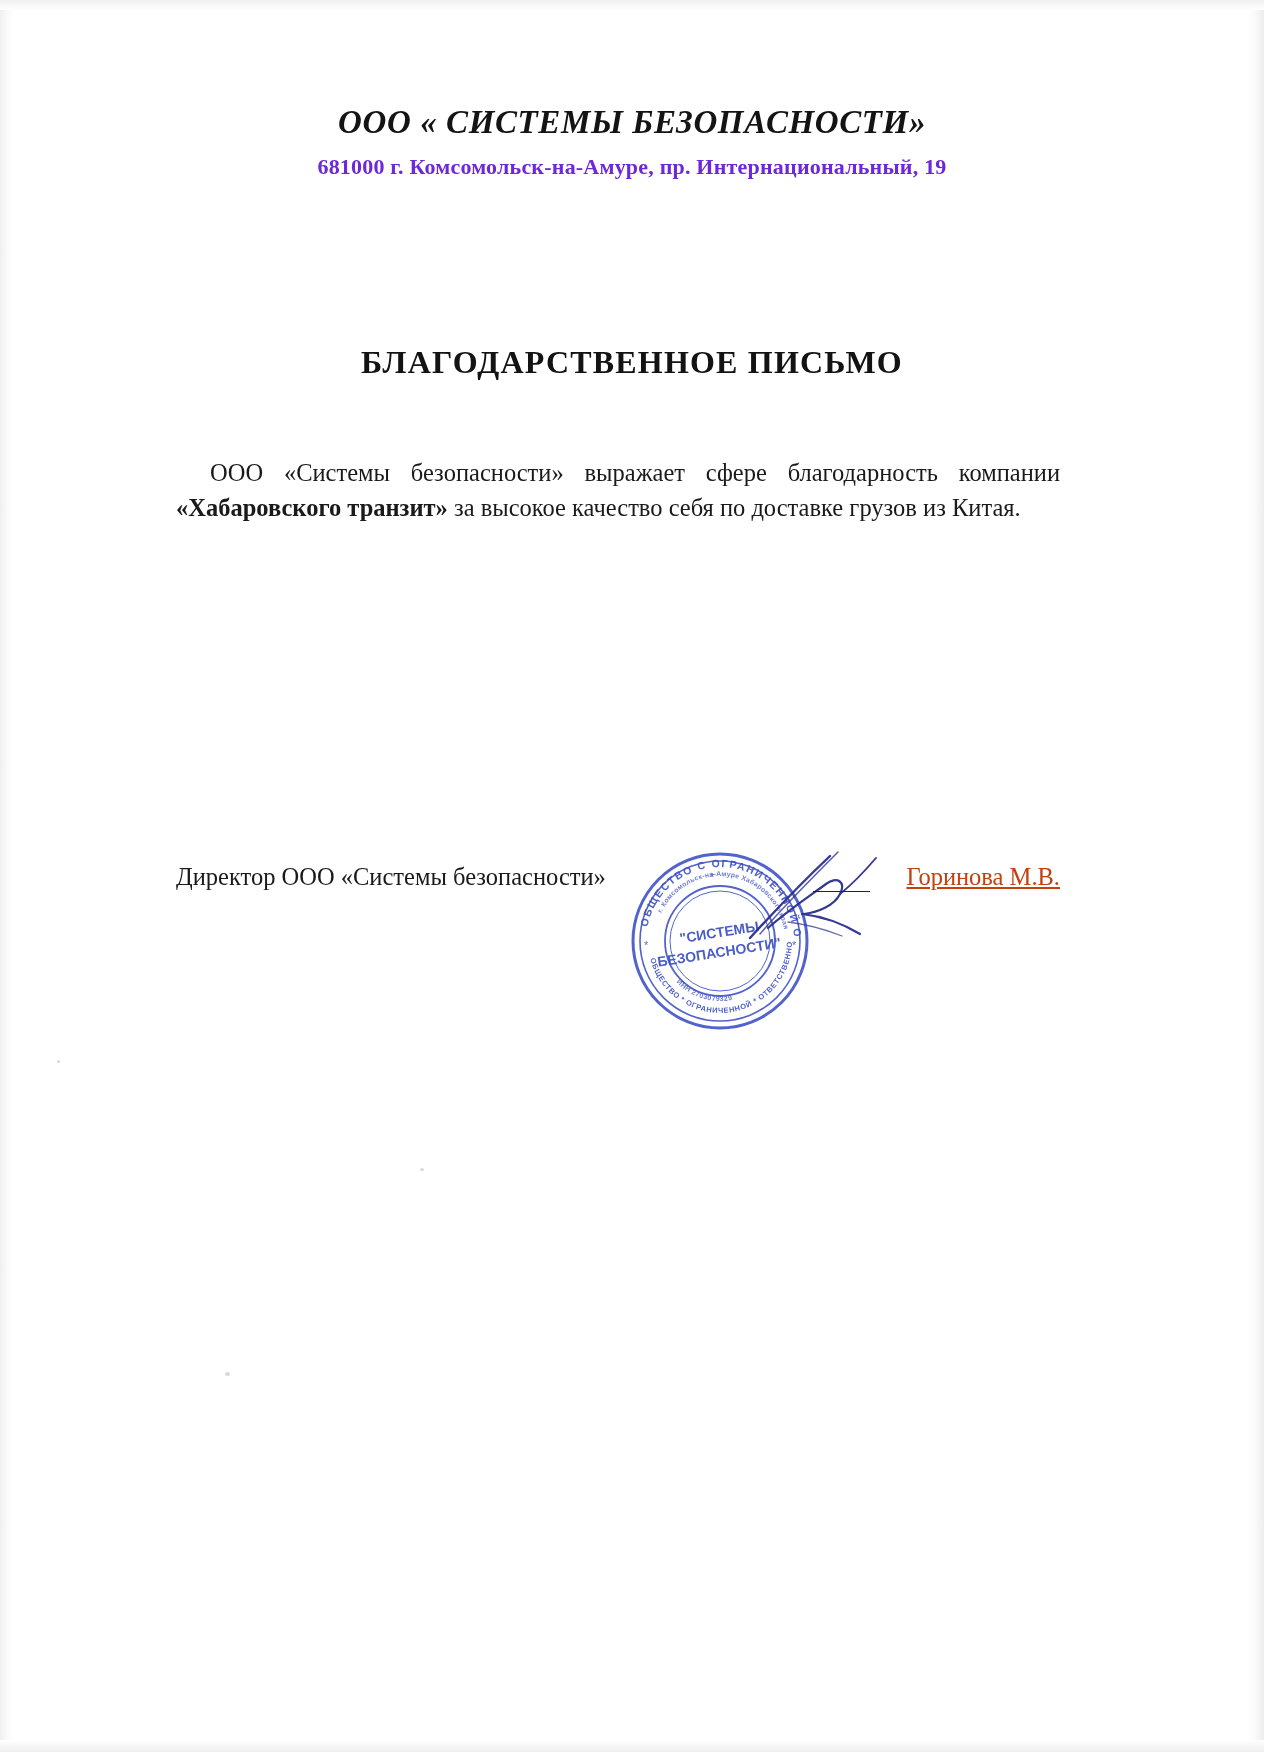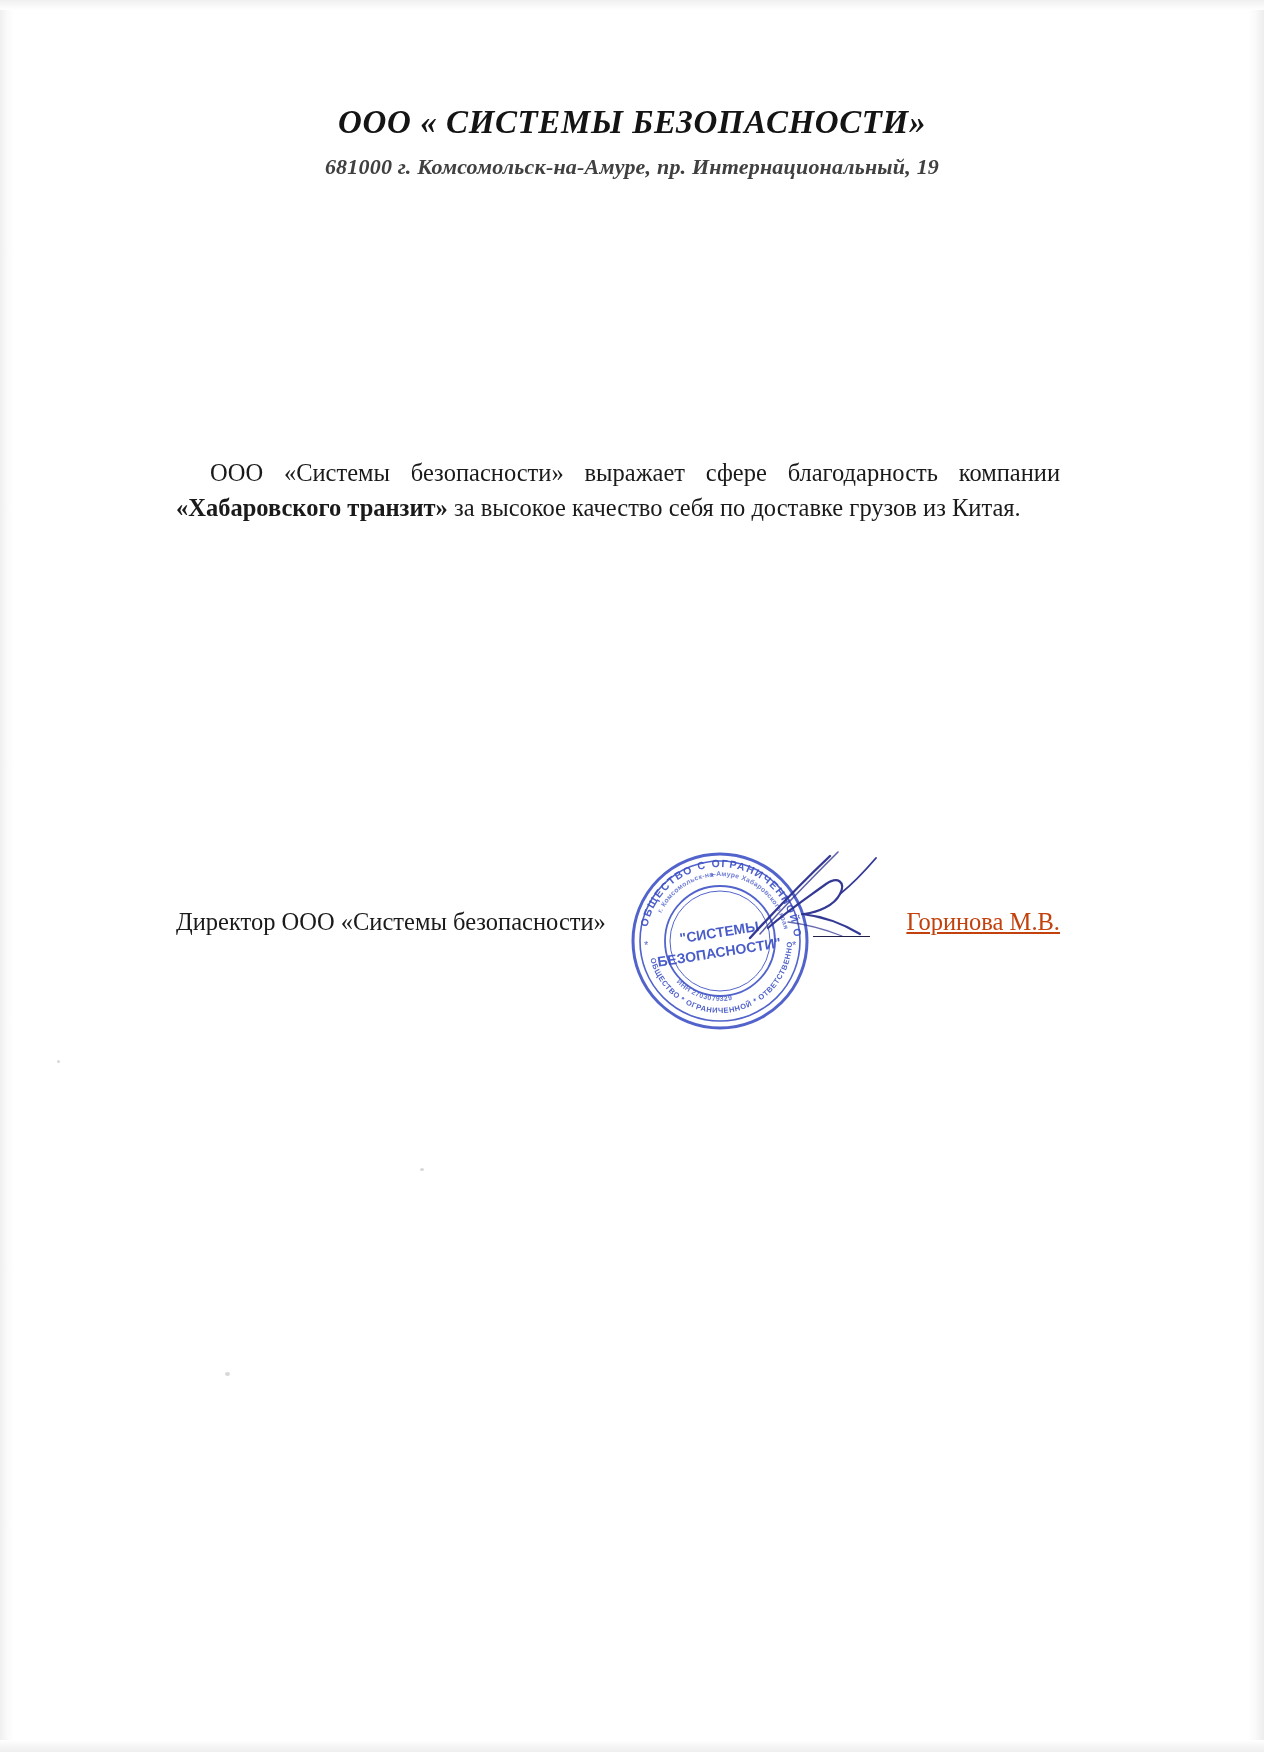--- a/index.html
+++ b/index.html
@@ -65,23 +65,22 @@
     font-style: italic;
     font-size: 33px;
     letter-spacing: 0.6px;
     color: #141414;
     line-height: 1.15;
     white-space: nowrap;
   }
   .company-address {
     font-family: "Liberation Serif", "DejaVu Serif", serif;
     font-weight: bold;
-    font-style: italic;
     font-size: 22px;
-    color: #404040;
+    color: #6d28d9;
     margin-top: 12px;
     letter-spacing: 0.2px;
     white-space: nowrap;
   }
 
   
   .doc-title {
     position: absolute;
     left: 0;
     top: 344px;
@@ -115,21 +114,21 @@
     margin-top: 0px;
   }
   .para b {
     font-weight: bold;
   }
 
   
   .signature-row {
     position: absolute;
     left: 176px;
-    top: 905px;
+    top: 860px;
     width: 884px;
     height: 40px;
     text-align: center;
   }
   .sig-title {
     position: absolute;
     left: 0;
     top: 0;
     font-size: 24.5px;
     line-height: 34px;
@@ -196,20 +195,21 @@
 
   <div class="speck" style="left:225px; top:1372px; width:5px; height:4px;"></div>
   <div class="speck" style="left:420px; top:1168px; width:4px; height:3px;"></div>
   <div class="speck" style="left:57px; top:1060px; width:3px; height:3px;"></div>
 
   <div class="letterhead">
     <div class="company-name">ООО « СИСТЕМЫ БЕЗОПАСНОСТИ»</div>
     <div class="company-address">681000 г. Комсомольск-на-Амуре, пр. Интернациональный, 19</div>
   </div>
 
+  <div class="doc-title">БЛАГОДАРСТВЕННОЕ ПИСЬМО</div>
 
   <div class="body-block">
     <p class="para"><span>ООО «Системы безопасности» выражает сфере благодарность компании </span><b>«Хабаровского транзит»</b><span> за высокое качество себя по доставке грузов из Китая.</span></p>
   </div>
 
   <div class="stamp">
     <svg width="192" height="192" viewBox="0 0 192 192" xmlns="http://www.w3.org/2000/svg">
       <defs>
         <path id="arcTop" d="M 22,96 A 74,74 0 0 1 170,96" fill="none"></path>
         <path id="arcTop2" d="M 31,96 A 65,65 0 0 1 161,96" fill="none"></path>

